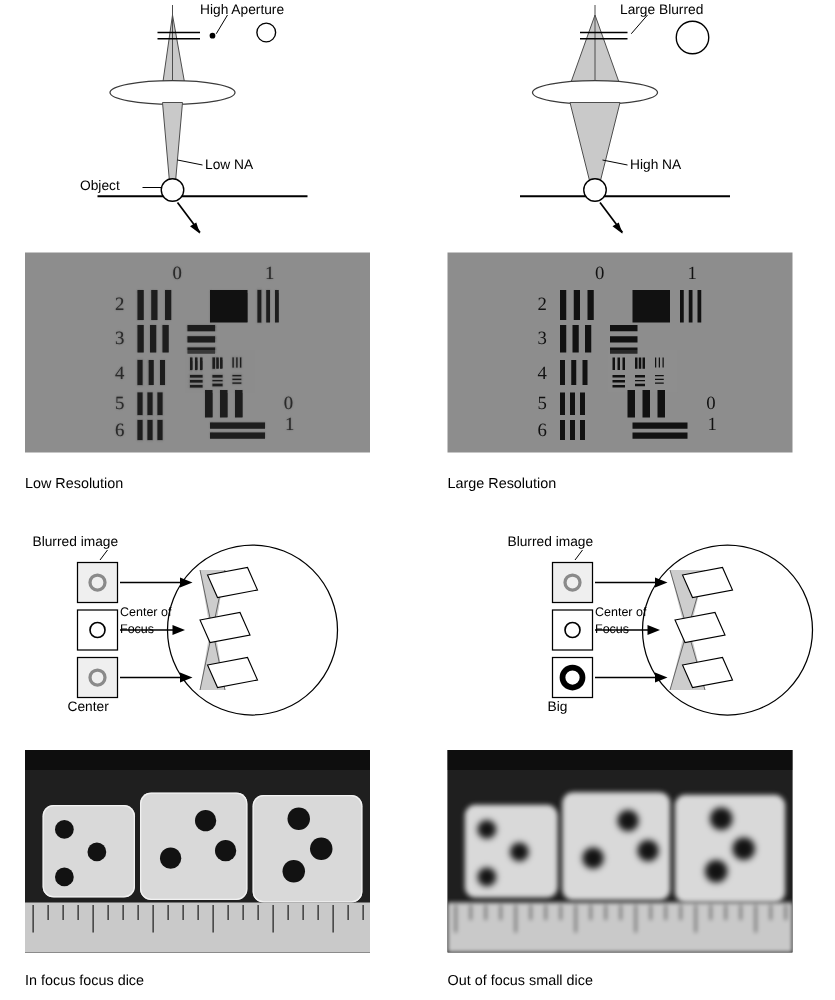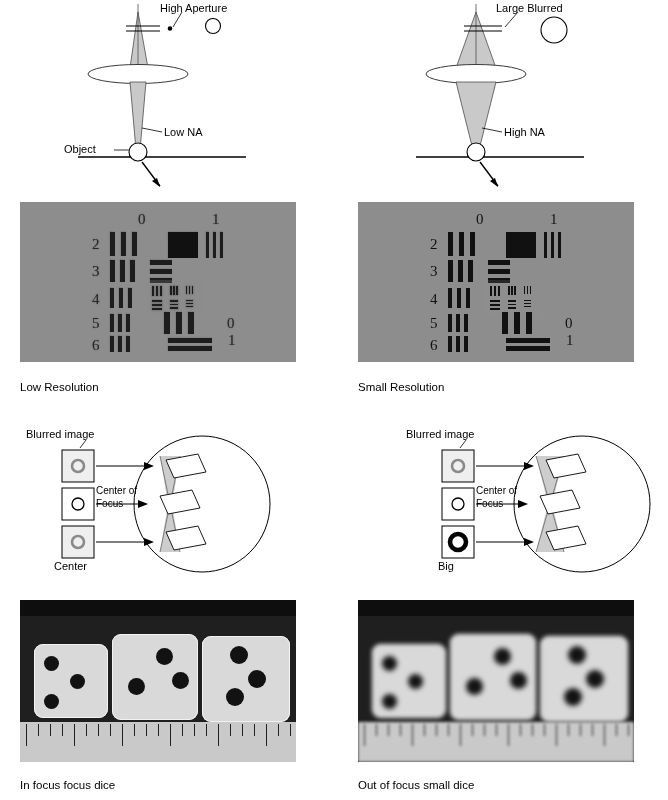--- a/index.html
+++ b/index.html
@@ -410,21 +410,21 @@
       <div class="bar" style="left:0px;  top:0; width:3.5px; height:16px;"></div>
       <div class="bar" style="left:8px;  top:0; width:3.5px; height:16px;"></div>
       <div class="bar" style="left:16px; top:0; width:3.5px; height:16px;"></div>
     </div>
     <div class="bargroup" style="left:148px; top:136px; width:44px; height:12px;">
       <div class="bar" style="left:0; top:0px; width:44px; height:5px;"></div>
       <div class="bar" style="left:0; top:8px; width:44px; height:5px;"></div>
     </div>
   </div>
 </div>
-<div class="caption" style="left:358px; top:381px;">Small Resolution</div>
+<div class="caption" style="left:358px; top:381px;">Large Resolution</div>
 
 <div class="panel" style="left:400px; top:432px; width:290px; height:145px;">
   <svg width="290" height="145" viewBox="0 0 290 145">
     <circle cx="182" cy="72" r="68" fill="none" stroke="#000" stroke-width="1"></circle>
     <polygon points="136,24 164,24 152,72 164,120 136,120 148,72" fill="#cdcdcd" stroke="none"></polygon>
     <line x1="136" y1="24" x2="164" y2="120" stroke="#555" stroke-width="0.7"></line>
     <line x1="164" y1="24" x2="136" y2="120" stroke="#555" stroke-width="0.7"></line>
 
     <polygon points="146,28 178,22 186,40 154,46" fill="#ffffff" stroke="#000" stroke-width="0.9"></polygon>
     <polygon points="140,64 172,58 180,76 148,82" fill="#ffffff" stroke="#000" stroke-width="0.9"></polygon>

